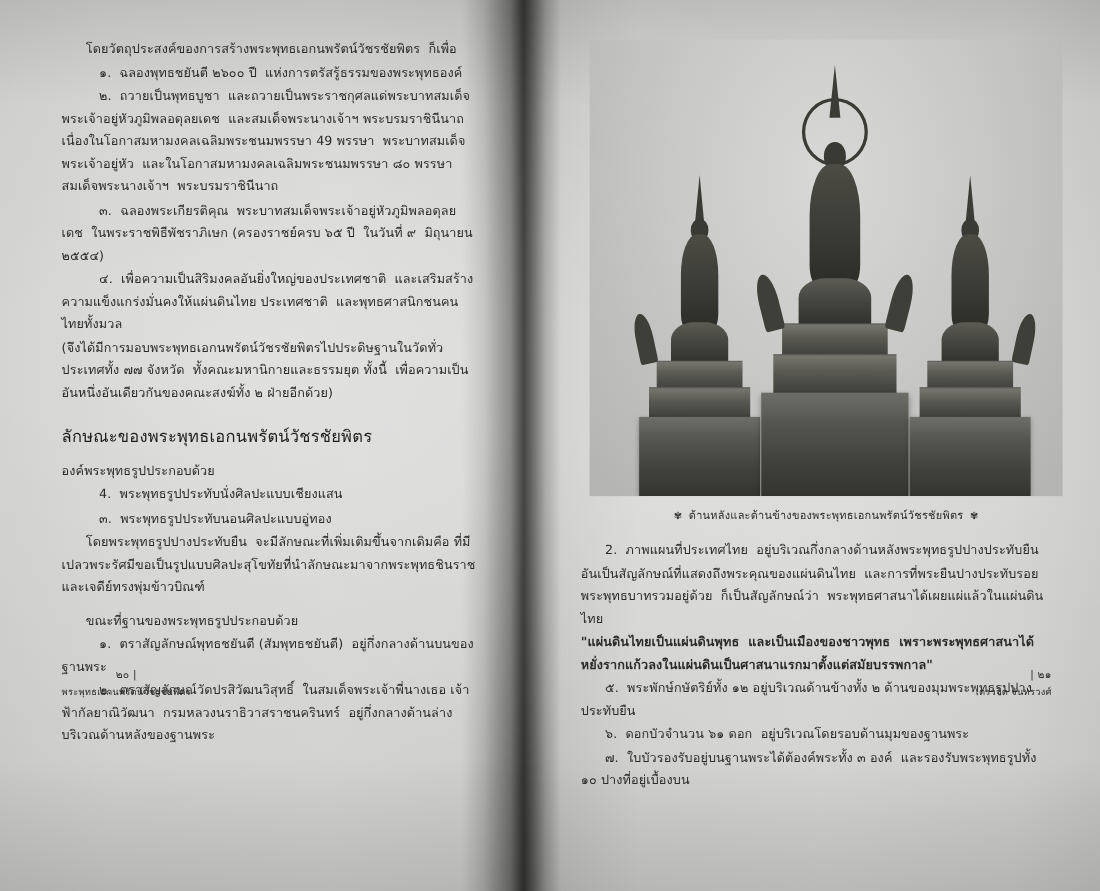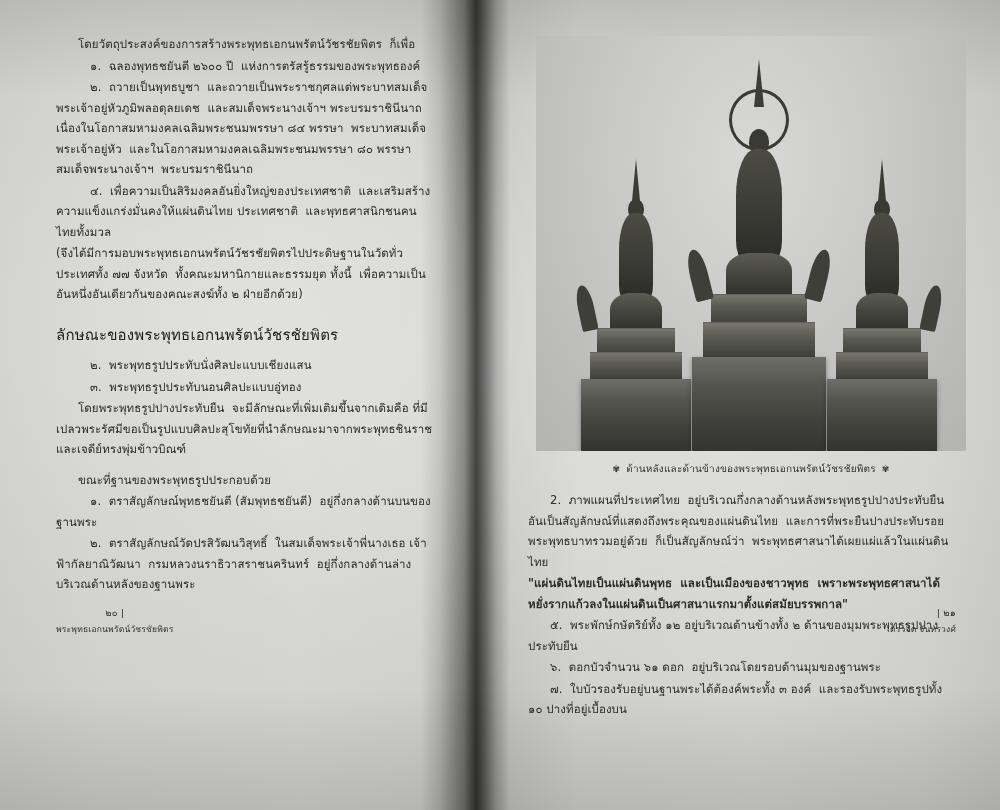--- a/index.html
+++ b/index.html
@@ -200,28 +200,30 @@
 <body>
 
 <div id="book">
 
   <div class="page left">
     <div class="body-text blurred">
 
       <p class="p indent">โดยวัตถุประสงค์ของการสร้างพระพุทธเอกนพรัตน์วัชรชัยพิตร  ก็เพื่อ</p>
 
       <p class="p indent2">๑.  ฉลองพุทธชยันตี ๒๖๐๐ ปี  แห่งการตรัสรู้ธรรมของพระพุทธองค์</p>
-      <p class="p indent2">๒.  ถวายเป็นพุทธบูชา  และถวายเป็นพระราชกุศลแด่พระบาทสมเด็จพระเจ้าอยู่หัวภูมิพลอดุลยเดช  และสมเด็จพระนางเจ้าฯ พระบรมราชินีนาถ  เนื่องในโอกาสมหามงคลเฉลิมพระชนมพรรษา ๘๔ พรรษา  พระบาทสมเด็จพระเจ้าอยู่หัว  และในโอกาสมหามงคลเฉลิมพระชนมพรรษา ๘๐ พรรษา  สมเด็จพระนางเจ้าฯ  พระบรมราชินีนาถ</p>
+      <p class="p indent2">๒.  ถวายเป็นพุทธบูชา  และถวายเป็นพระราชกุศลแด่พระบาทสมเด็จพระเจ้าอยู่หัวภูมิพลอดุลยเดช  และสมเด็จพระนางเจ้าฯ พระบรมราชินีนาถ  เนื่องในโอกาสมหามงคลเฉลิมพระชนมพรรษา 49 พรรษา  พระบาทสมเด็จพระเจ้าอยู่หัว  และในโอกาสมหามงคลเฉลิมพระชนมพรรษา ๘๐ พรรษา  สมเด็จพระนางเจ้าฯ  พระบรมราชินีนาถ</p>
+      <p class="p indent2">๓.  ฉลองพระเกียรติคุณ  พระบาทสมเด็จพระเจ้าอยู่หัวภูมิพลอดุลยเดช  ในพระราชพิธีพัชราภิเษก (ครองราชย์ครบ ๖๕ ปี  ในวันที่ ๙  มิถุนายน  ๒๕๕๔)</p>
       <p class="p indent2">๔.  เพื่อความเป็นสิริมงคลอันยิ่งใหญ่ของประเทศชาติ  และเสริมสร้างความแข็งแกร่งมั่นคงให้แผ่นดินไทย ประเทศชาติ  และพุทธศาสนิกชนคนไทยทั้งมวล</p>
 
       <p class="p">(จึงได้มีการมอบพระพุทธเอกนพรัตน์วัชรชัยพิตรไปประดิษฐานในวัดทั่วประเทศทั้ง ๗๗ จังหวัด  ทั้งคณะมหานิกายและธรรมยุต ทั้งนี้  เพื่อความเป็นอันหนึ่งอันเดียวกันของคณะสงฆ์ทั้ง ๒ ฝ่ายอีกด้วย)</p>
 
       <h2 class="section">ลักษณะของพระพุทธเอกนพรัตน์วัชรชัยพิตร</h2>
 
-      <p class="p indent2">๒.  พระพุทธรูปประทับนั่งศิลปะแบบเชียงแสน</p>
+      <p class="p">องค์พระพุทธรูปประกอบด้วย</p>
+      <p class="p indent2">4.  พระพุทธรูปประทับนั่งศิลปะแบบเชียงแสน</p>
       <p class="p indent2">๓.  พระพุทธรูปประทับนอนศิลปะแบบอู่ทอง</p>
 
       <p class="p indent">โดยพระพุทธรูปปางประทับยืน  จะมีลักษณะที่เพิ่มเติมขึ้นจากเดิมคือ ที่มีเปลวพระรัศมีขอเป็นรูปแบบศิลปะสุโขทัยที่นำลักษณะมาจากพระพุทธชินราช และเจดีย์ทรงพุ่มข้าวบิณฑ์</p>
 
       <div class="spacer-sm"></div>
 
       <p class="p indent">ขณะที่ฐานของพระพุทธรูปประกอบด้วย</p>
       <p class="p indent2">๑.  ตราสัญลักษณ์พุทธชยันตี (สัมพุทธชยันตี)  อยู่กึ่งกลางด้านบนของฐานพระ</p>
       <p class="p indent2">๒.  ตราสัญลักษณ์วัดปรสิวัฒนวิสุทธิ์  ในสมเด็จพระเจ้าพี่นางเธอ เจ้าฟ้ากัลยาณิวัฒนา  กรมหลวงนราธิวาสราชนครินทร์  อยู่กึ่งกลางด้านล่างบริเวณด้านหลังของฐานพระ</p>
     </div>

